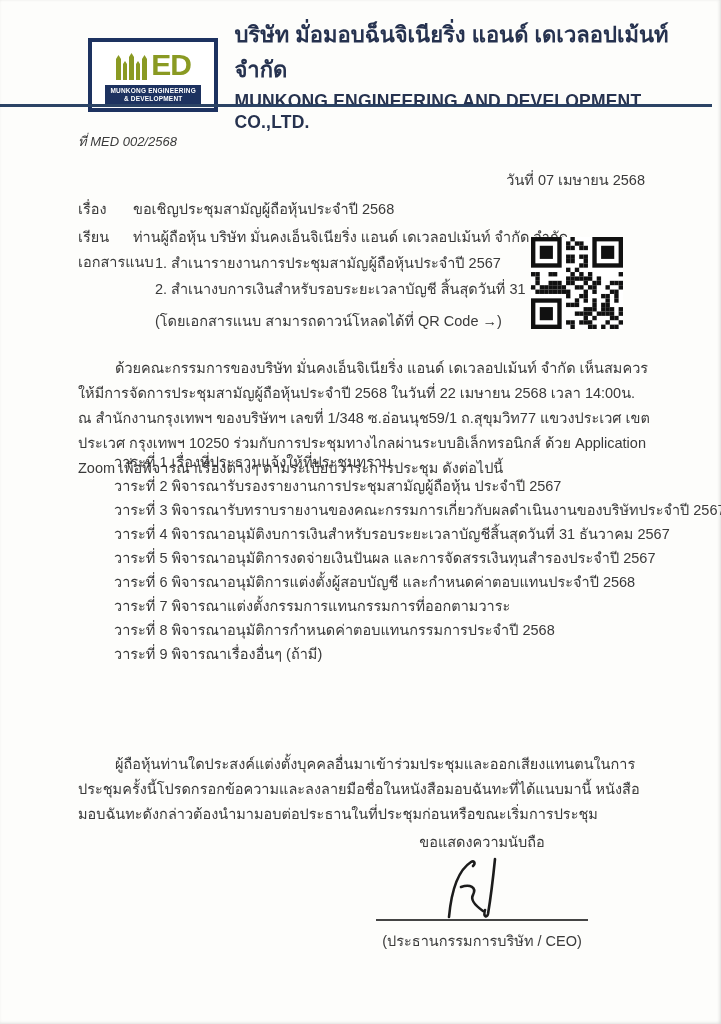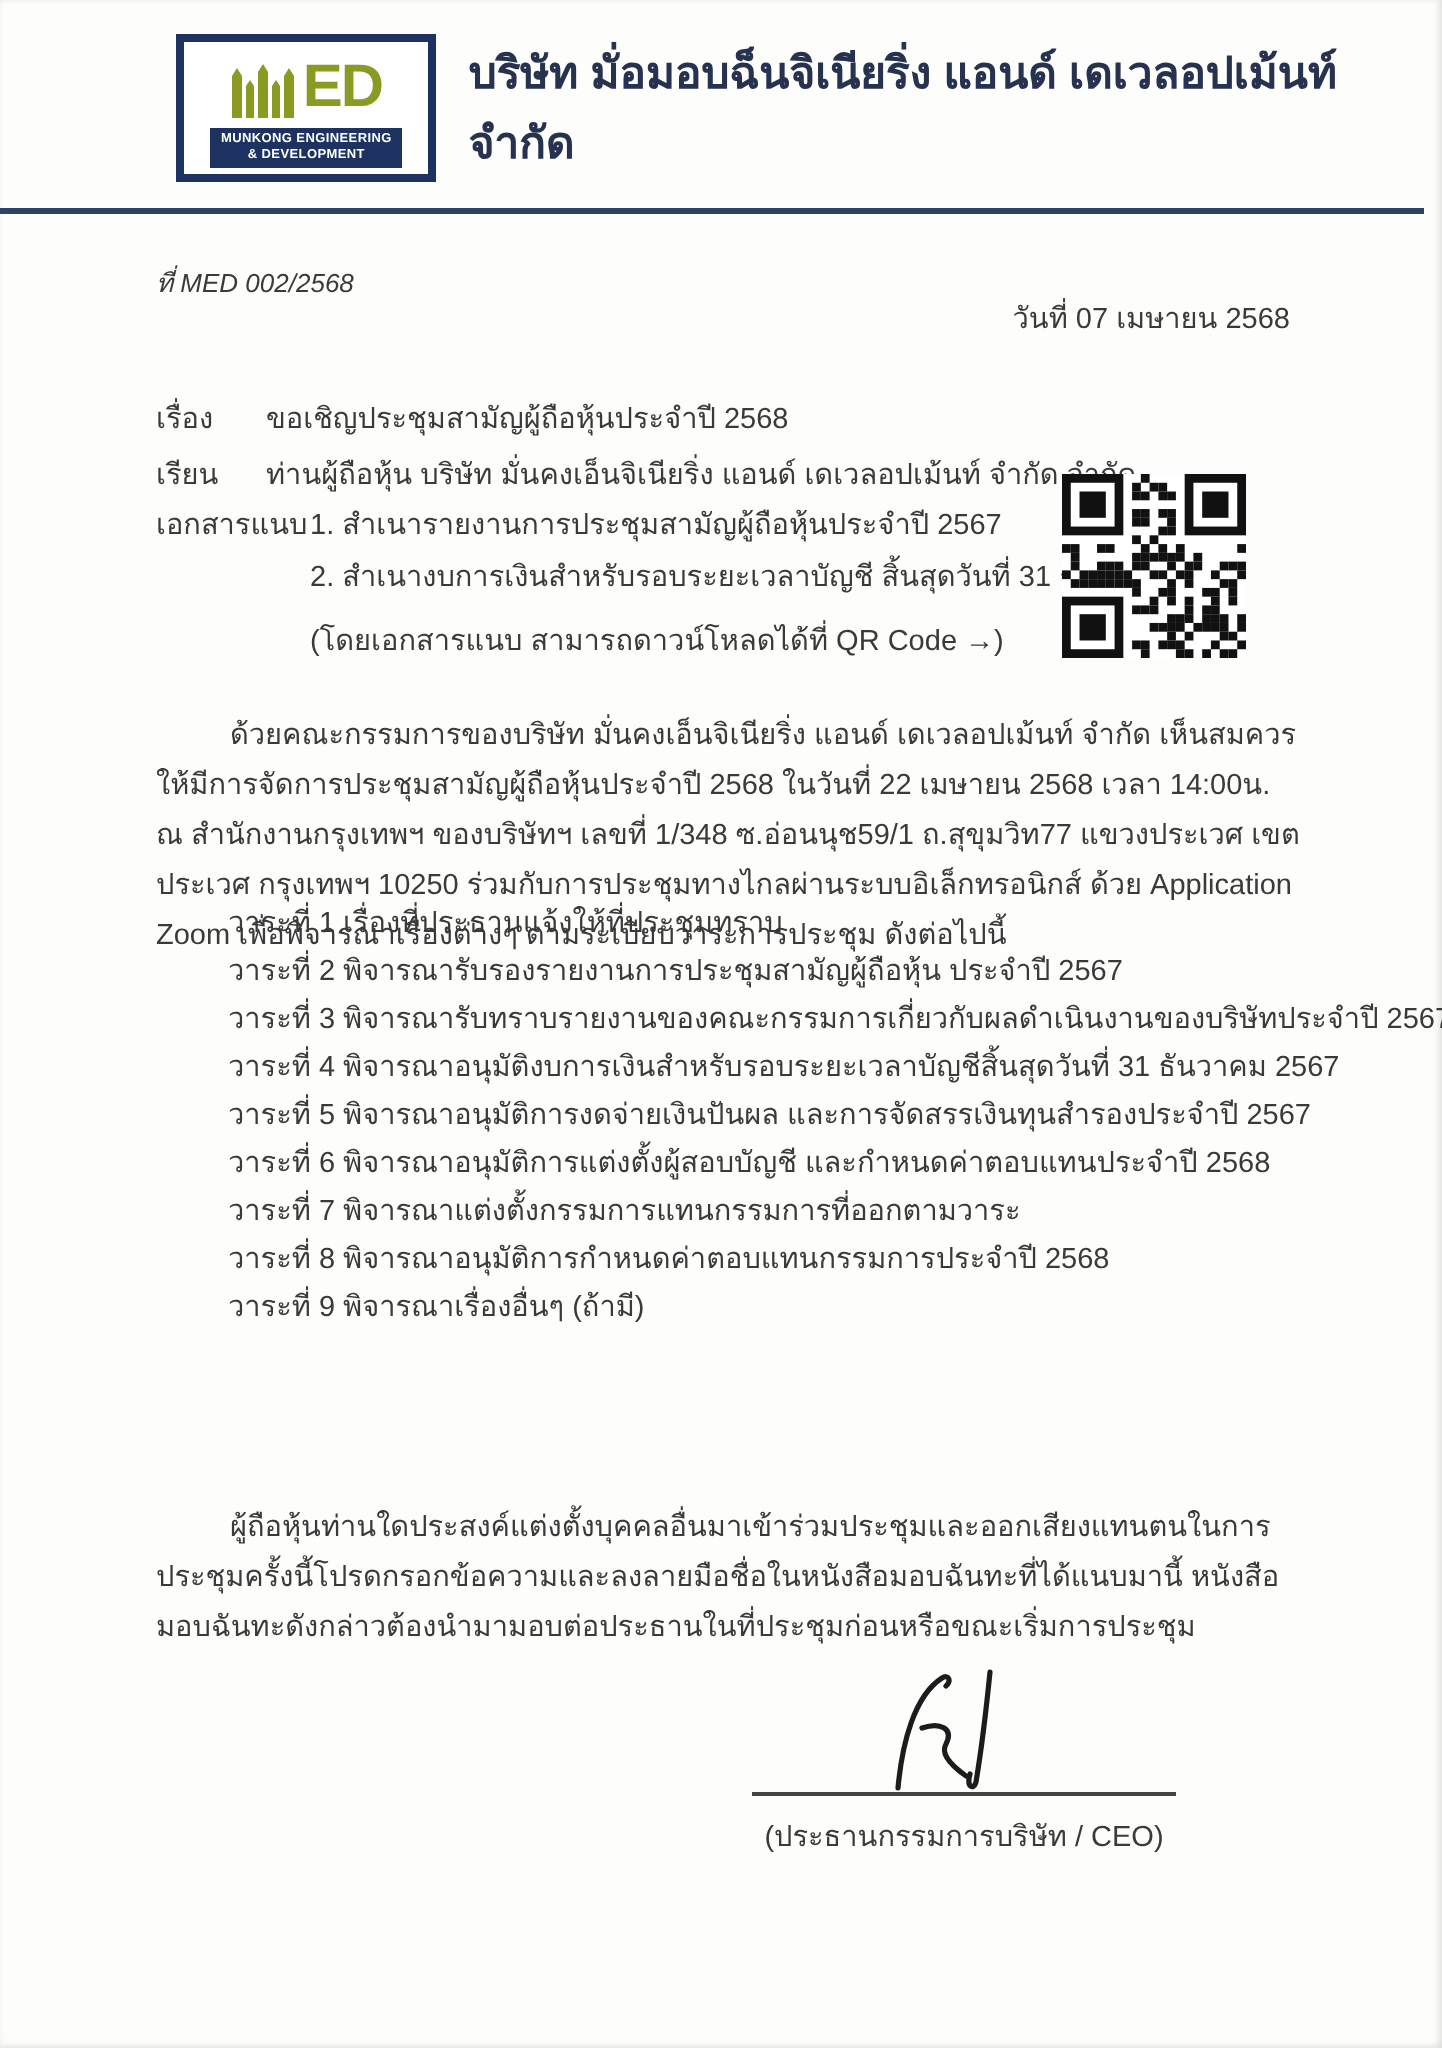--- a/index.html
+++ b/index.html
@@ -26,21 +26,21 @@
     width:96px;margin-bottom:3px;background:#1d3260;color:#fff;
     font-size:6.5px;font-weight:bold;text-align:center;line-height:8px;
     padding:2px 0;letter-spacing:.2px;
   }
   .company-names{display:flex;flex-direction:column;gap:4px;}
   .company-th{font-size:22px;font-weight:bold;color:#26324f;}
   .company-en{font-size:17.5px;font-weight:bold;color:#26324f;letter-spacing:.2px;}
   .head-rule{position:absolute;top:104px;left:0;width:712px;height:3px;background:#2b4365;}
   
   .ref-no{position:absolute;top:131px;left:78px;font-size:13px;font-style:italic;}
-  .date-line{position:absolute;top:147px;left:0;width:645px;text-align:right;font-size:14.5px;}
+  .date-line{position:absolute;top:168px;left:0;width:645px;text-align:right;font-size:14.5px;}
   
   .field-label{position:absolute;left:78px;font-size:14.5px;}
   .field-value{position:absolute;left:133px;font-size:14.5px;}
   .lbl-subject{top:197px;}  .val-subject{top:197px;}
   .lbl-to{top:225px;}       .val-to{top:225px;}
   .lbl-attach{top:250px;}
   .attach-list{position:absolute;top:250px;left:155px;font-size:14.5px;line-height:26px;}
   .attach-item{white-space:nowrap;}
   .attach-note{margin-top:6px;white-space:nowrap;}
   .qr{position:absolute;top:237px;left:531px;width:92px;height:92px;}
@@ -78,20 +78,21 @@
         </svg>
         <span class="logo-ed">ED</span>
       </div>
       <div class="logo-banner">
         <div>MUNKONG ENGINEERING</div>
         <div>&amp; DEVELOPMENT</div>
       </div>
     </div>
     <div class="company-names">
       <span class="company-th">บริษัท มั่อมอบฉ็นจิเนียริ่ง แอนด์ เดเวลอปเม้นท์ จำกัด</span>
+      <span class="company-en">MUNKONG ENGINEERING AND DEVELOPMENT CO.,LTD.</span>
     </div>
   </div>
   <div class="head-rule"></div>
 
   <div class="ref-no">ที่ MED 002/2568</div>
   <div class="date-line">วันที่ 07 เมษายน 2568</div>
 
   <div class="field-label lbl-subject">เรื่อง</div>
   <div class="field-value val-subject">ขอเชิญประชุมสามัญผู้ถือหุ้นประจำปี 2568</div>
 
@@ -250,20 +251,21 @@
     <div class="agenda-item">วาระที่ 5 พิจารณาอนุมัติการงดจ่ายเงินปันผล และการจัดสรรเงินทุนสำรองประจำปี 2567</div>
     <div class="agenda-item">วาระที่ 6 พิจารณาอนุมัติการแต่งตั้งผู้สอบบัญชี และกำหนดค่าตอบแทนประจำปี 2568</div>
     <div class="agenda-item">วาระที่ 7 พิจารณาแต่งตั้งกรรมการแทนกรรมการที่ออกตามวาระ</div>
     <div class="agenda-item">วาระที่ 8 พิจารณาอนุมัติการกำหนดค่าตอบแทนกรรมการประจำปี 2568</div>
     <div class="agenda-item">วาระที่ 9 พิจารณาเรื่องอื่นๆ (ถ้ามี)</div>
   </div>
 
   <div class="para p3">ผู้ถือหุ้นท่านใดประสงค์แต่งตั้งบุคคลอื่นมาเข้าร่วมประชุมและออกเสียงแทนตนในการประชุมครั้งนี้โปรดกรอกข้อความและลงลายมือชื่อในหนังสือมอบฉันทะที่ได้แนบมานี้ หนังสือมอบฉันทะดังกล่าวต้องนำมามอบต่อประธานในที่ประชุมก่อนหรือขณะเริ่มการประชุม</div>
 
   <div class="sig-block">
+    <span class="sig-closing">ขอแสดงความนับถือ</span>
     <svg class="sig-scribble" width="110" height="62" viewBox="0 0 110 62">
       <g fill="none" stroke="#1c1c1c" stroke-width="2.6" stroke-linecap="round">
         <path d="M22 60 C24 38, 30 14, 44 5 C47 3, 49 6, 46 9"></path>
         <path d="M34 30 C43 27, 50 30, 46 38 C43 43, 49 49, 56 54"></path>
         <path d="M68 2 C66 22, 63 45, 61 57 C60 61, 56 60, 58 53"></path>
       </g>
     </svg>
     <div class="sig-rule"></div>
     <span class="sig-title">(ประธานกรรมการบริษัท / CEO)</span>
   </div>

